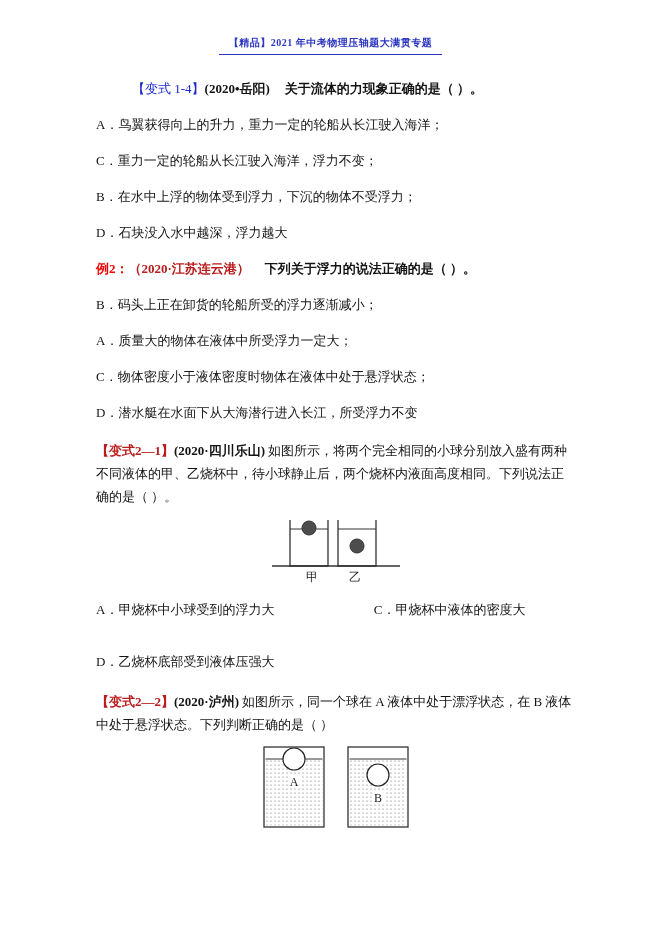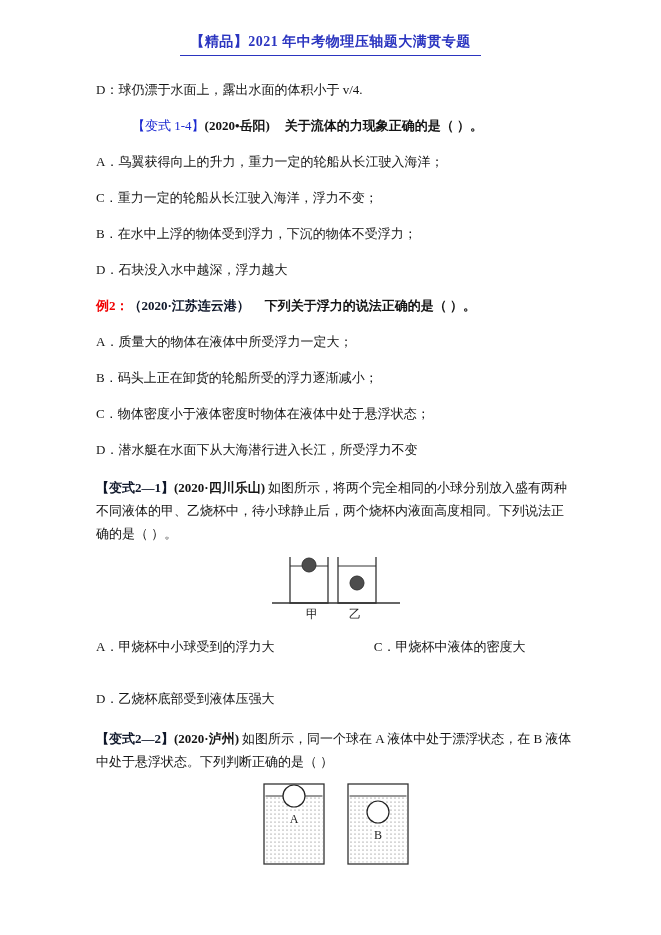--- a/index.html
+++ b/index.html
@@ -9,32 +9,32 @@
     font-family:"Liberation Serif", serif;
     color:#141414;
     position:relative;
     overflow:hidden;
   }
   .header { text-align:center; padding-top:32px; }
   .header-title {
     display:inline-block;
     color:#2b35c0;
     font-weight:bold;
-    font-size:14px;
+    font-size:10px;
     letter-spacing:0.5px;
     border-bottom:1.5px solid #2b35c0;
     padding:0 10px 4px 10px;
   }
   .content { padding:24px 86px 0 96px; font-size:13px; }
   p.line { line-height:20px; margin-bottom:16px; }
   p.para { line-height:23px; margin-bottom:8px; }
   .bold { font-weight:bold;margin-left:12px; }
   .tag-blue  { color:#1a28d0; font-weight:normal;margin-left:36px; }
   .tag-red   { color:#f00000; font-weight:bold; }
-  .tag-green { color:#0f172a; font-weight:bold; }
+  .tag-green { color:#b91c1c; font-weight:bold; }
   .src { font-weight:bold; margin-right:3px; }
   .figure { text-align:center; margin:2px auto 10px auto; }
   .fig2 { margin-top:4px; }
   .opt-grid {
     display:grid;
     grid-template-columns:58% 42%;
     row-gap:32px;
     margin-bottom:18px;
   }
   .opt-grid p { line-height:20px; }
@@ -54,35 +54,34 @@
 <body>
 
 <div class="page">
 
   <div class="header">
     <span class="header-title">【精品】2021 年中考物理压轴题大满贯专题</span>
   </div>
 
   <div class="content">
 
-    <p class="line">D：球仍漂于水面上，露出水面的体积小于 v/4.</p>
 
     <p class="line">
       <span class="tag-blue">【变式 1-4】</span><span class="src">(2020•岳阳)</span><span class="bold">关于流体的力现象正确的是（    ）。</span>
     </p>
     <p class="line">A．鸟翼获得向上的升力，重力一定的轮船从长江驶入海洋；</p>
     <p class="line">C．重力一定的轮船从长江驶入海洋，浮力不变；</p>
     <p class="line">B．在水中上浮的物体受到浮力，下沉的物体不受浮力；</p>
     <p class="line">D．石块没入水中越深，浮力越大</p>
 
     <p class="line">
       <span class="tag-red">例2：</span><span class="src tag-green">（2020·江苏连云港）</span><span class="bold">下列关于浮力的说法正确的是（    ）。</span>
     </p>
+    <p class="line">B．码头上正在卸货的轮船所受的浮力逐渐减小；</p>
     <p class="line">A．质量大的物体在液体中所受浮力一定大；</p>
-    <p class="line">B．码头上正在卸货的轮船所受的浮力逐渐减小；</p>
     <p class="line">C．物体密度小于液体密度时物体在液体中处于悬浮状态；</p>
     <p class="line">D．潜水艇在水面下从大海潜行进入长江，所受浮力不变</p>
 
     <p class="para">
       <span class="tag-green">【变式2—1】</span><span class="src">(2020·四川乐山)</span><span>如图所示，将两个完全相同的小球分别放入盛有两种不同液体的甲、乙烧杯中，待小球静止后，两个烧杯内液面高度相同。下列说法正确的是（    ）。</span>
     </p>
 
     <div class="figure fig1">
       <svg width="156" height="70" viewBox="0 0 156 70">
 

